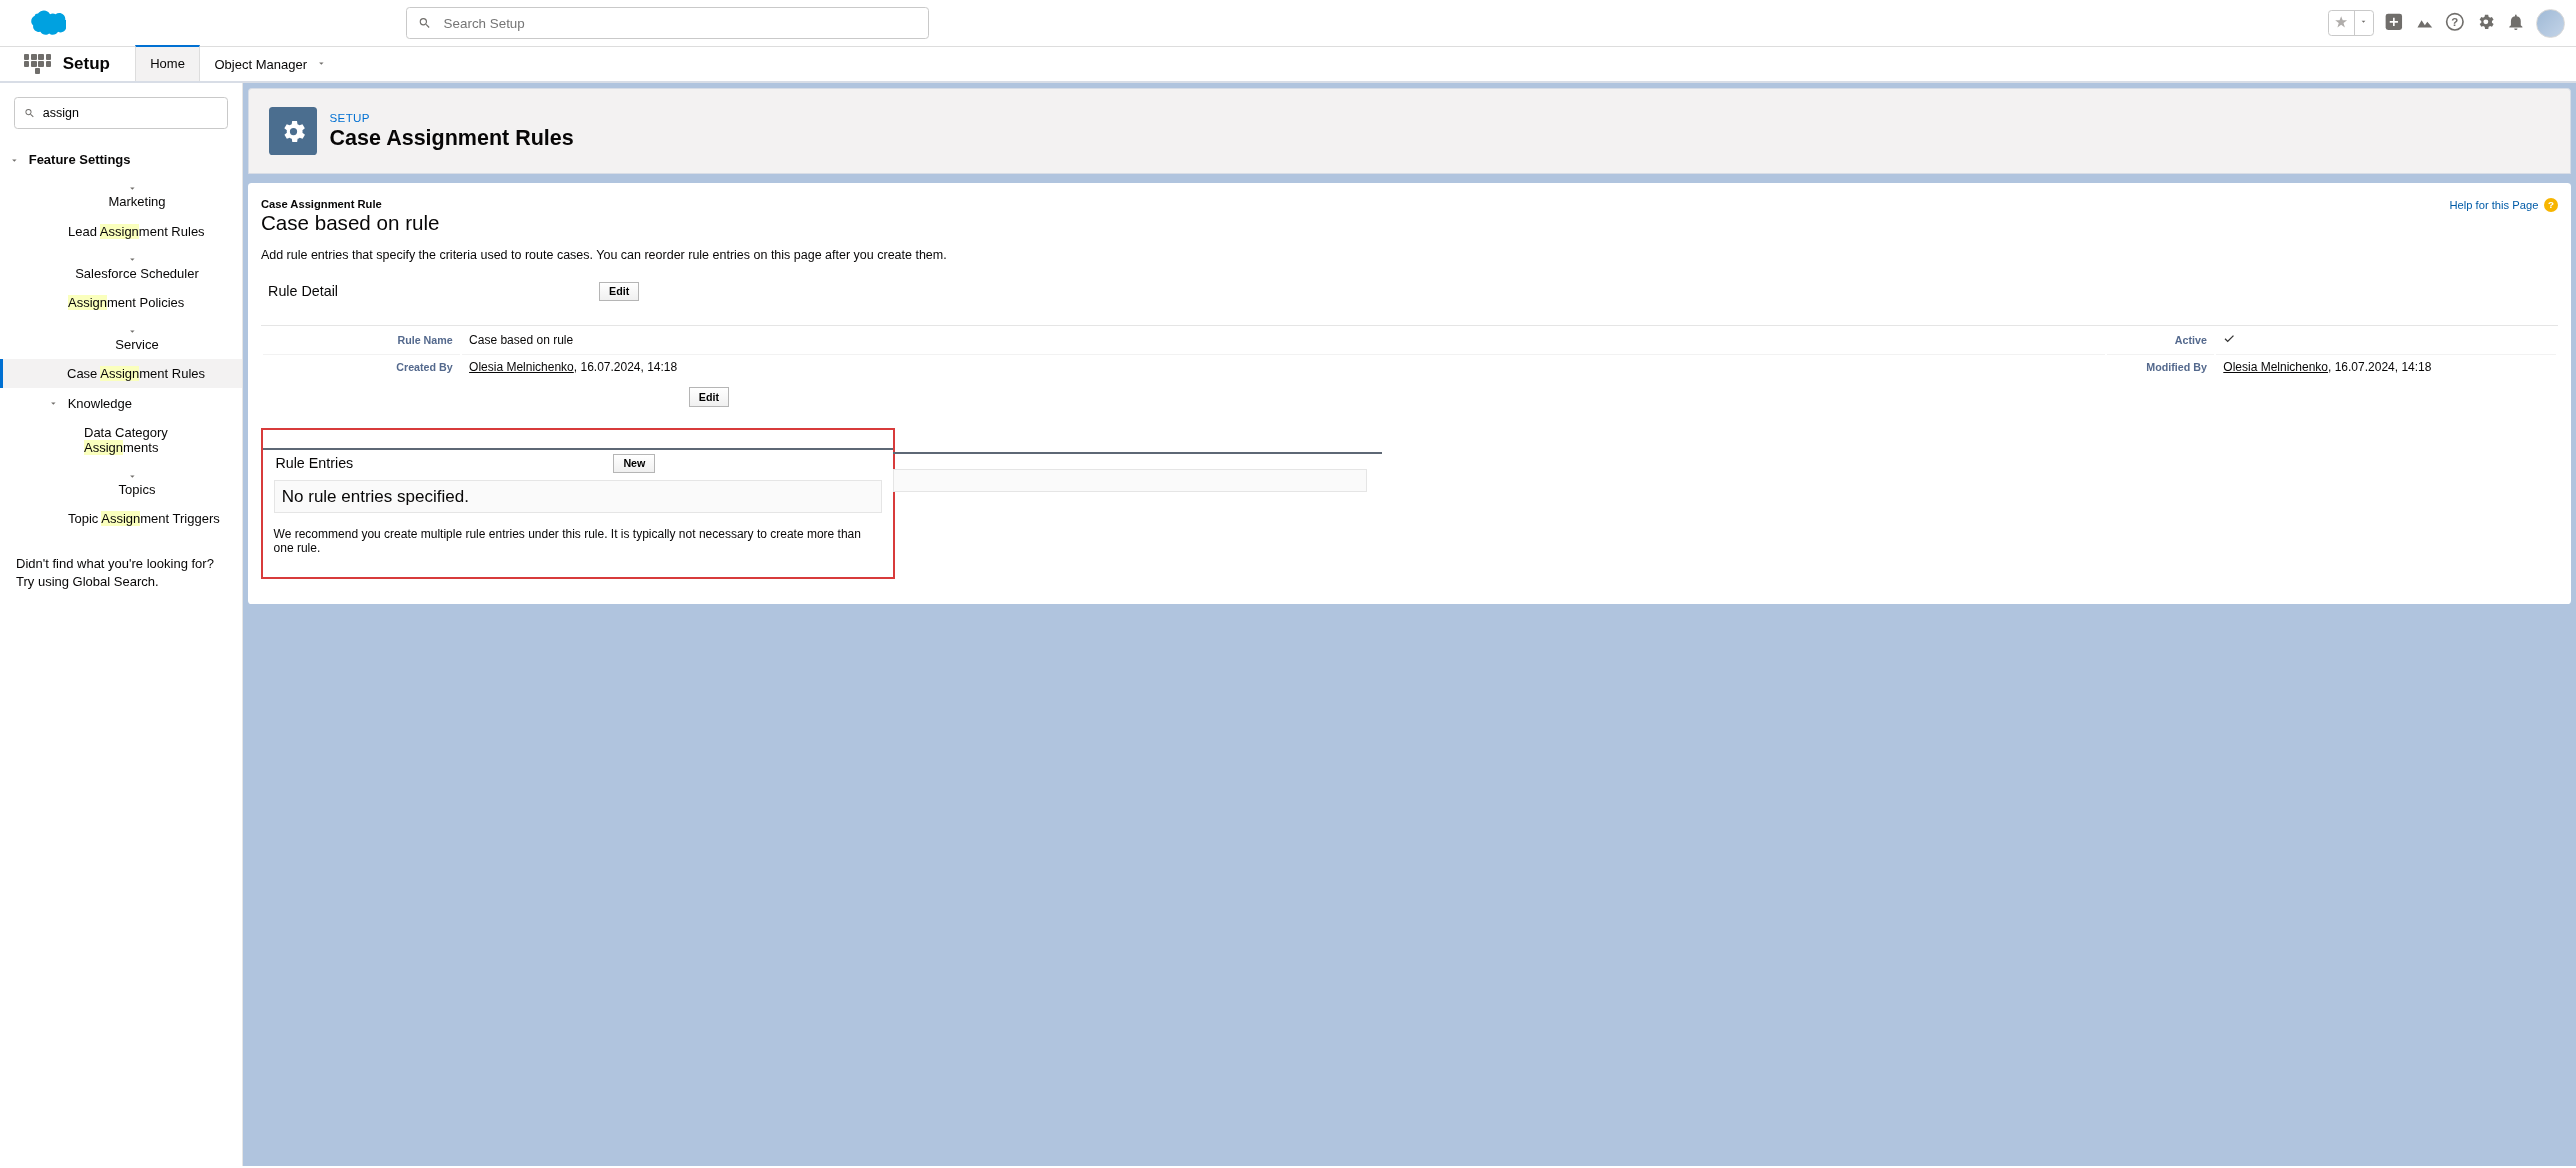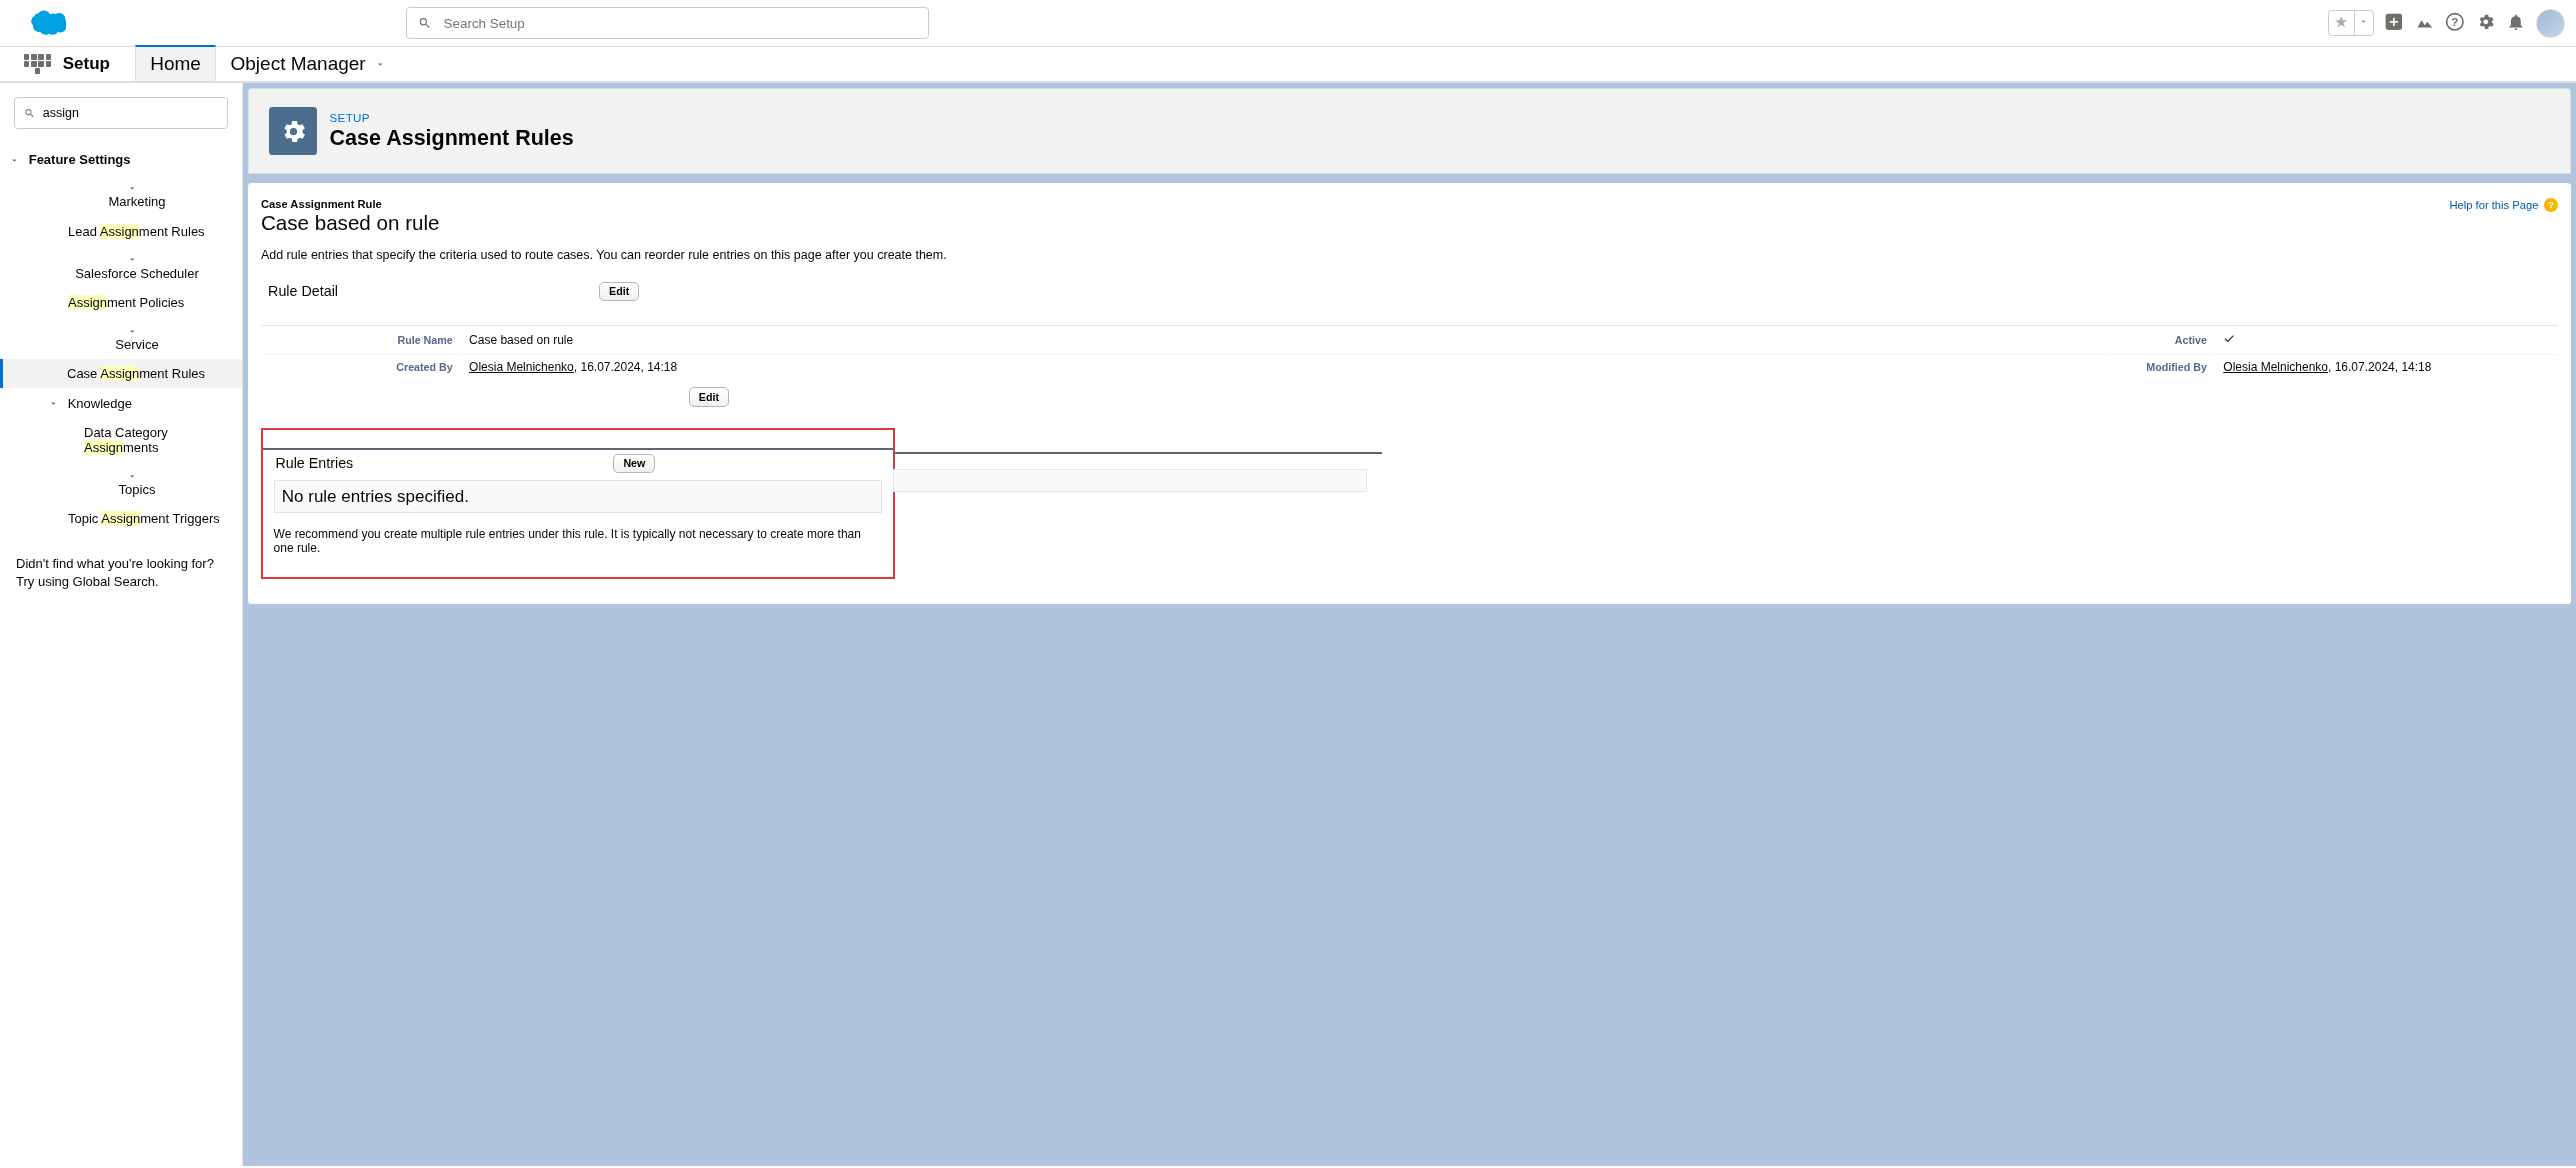--- a/index.html
+++ b/index.html
@@ -17,21 +17,21 @@
     .star-combo .star-btn { padding: 3.6px 5.4px; border-right: 0.9px solid #c9c9c9; }
     .star-combo .dd-btn { padding: 3.6px 4.5px; }
     .icon-btn svg { width: 19.7px; height: 19.7px; fill: #706e6b; }
     .avatar { width: 29px; height: 29px; border-radius: 50%; background: linear-gradient(135deg,#9fb9d6,#c4d4e8); border: 1.8px solid #d8d8d8; }
     
     
     .context-bar { display: flex; align-items: center; height: 36px; border-bottom: 2.7px solid #d8dde6; }
     .waffle { width: 29px; height: 29px; display: flex; flex-wrap: wrap; align-content: center; justify-content: center; gap: 1.8px; margin: 0 10.7px 0 23px; cursor: pointer; }
     .waffle span { width: 5.4px; height: 5.4px; background: #706e6b; border-radius: 0.9px; }
     .app-name { font-size: 17px; font-weight: 700; margin-right: 25px; }
-    .nav-tab { height: 36px; display: flex; align-items: center; padding: 0 14.3px; font-size: 19px; color: #080707; cursor: pointer; }
+    .nav-tab { height: 36px; display: flex; align-items: center; padding: 0 14.3px; font-size: 13px; color: #080707; cursor: pointer; }
     .nav-tab.active { background: #f3f2f2; border-top: 2.7px solid #0070d2; border-left: 0.9px solid #ddd; border-right: 0.9px solid #ddd; margin-top: -2.7px; }
     .nav-tab .dd svg { width: 10.7px; height: 10.7px; fill: #706e6b; margin-left: 9px; }
     
     
     .body-wrap { display: flex; min-height: calc(100vh - 85px); }
     .sidebar { width: 243px; border-right: 0.9px solid #e5e5e5; padding: 10.7px 0 16px; }
     .quick-find { margin: 3.6px 14.3px 16px; display: flex; align-items: center; border: 0.9px solid #c9c9c9; border-radius: 3.6px; height: 32px; padding: 0 9px; }
     .quick-find svg { width: 12.5px; height: 12.5px; fill: #706e6b; margin-right: 7.2px; }
     .quick-find input { border: none; outline: none; font-size: 12.5px; width: 100%; }
     .tree { list-style: none; }
@@ -59,21 +59,21 @@
     .content-card { background: #fff; margin-top: 9px; border-radius: 3.6px; padding: 14.3px 12.5px 25px; }
     .card-top { display: flex; justify-content: space-between; align-items: flex-start; }
     .obj-label { font-size: 11.2px; font-weight: 700; }
     .obj-name { font-size: 20.6px; margin-top: 1.8px; }
     .help-link { color: #015ba7; font-size: 11.2px; display: flex; align-items: center; gap: 5.4px; text-decoration: none; }
     .help-link .qmark { width: 14.3px; height: 14.3px; border-radius: 50%; background: #f7b500; color: #fff; display: flex; align-items: center; justify-content: center; font-size: 9.8px; font-weight: 700; }
     .desc { font-size: 12.5px; margin-top: 12.5px; }
     
     .section-hdr { display: flex; align-items: center; margin-top: 16px; padding: 3.6px 7.2px; }
     .section-hdr .sh-title { font-size: 14.3px; font-weight: 400; width: 331px; }
-    .btn { background: linear-gradient(#fff,#f0f0f0); border: 0.9px solid #b5b5b5; border-radius: 5px; padding: 2.7px 9px; font-size: 10.7px; font-weight: 700; cursor: pointer; }
+    .btn { background: linear-gradient(#fff,#f0f0f0); border: 0.9px solid #b5b5b5; border-radius: 0; padding: 2.7px 9px; font-size: 10.7px; font-weight: 700; cursor: pointer; }
     
     .detail-table { width: 100%; margin-top: 20px; border-top: 0.9px solid #e5e5e5; }
     .detail-table tr td { padding: 4.5px 7.2px; font-size: 12px; }
     .detail-table tr:nth-child(even) td { border-top: 0.9px solid #f2f2f2; }
     .detail-table .lbl { text-align: right; color: #54698d; font-size: 10.7px; font-weight: 700; width: 197px; }
     .detail-table .mod-lbl { text-align: right; color: #54698d; font-size: 10.7px; font-weight: 700; width: 107px; }
     .detail-table a { color: #080707; text-decoration: underline; }
     .check-icon svg { width: 12.5px; height: 12.5px; }
     .edit-row { text-align:center; padding: 7.2px 0 1.8px; }
     

